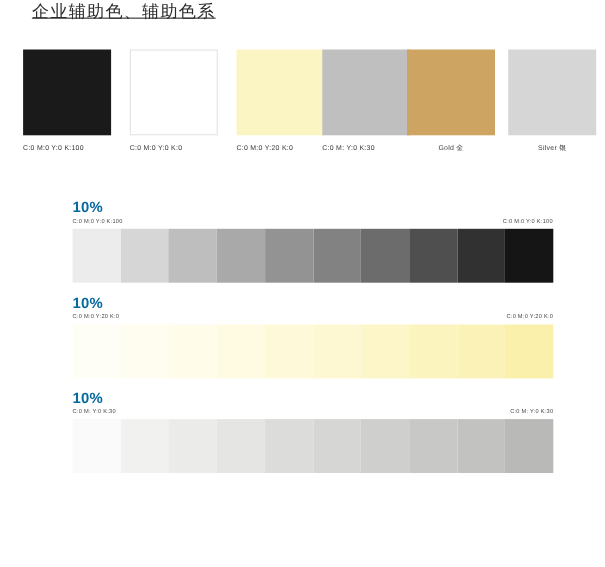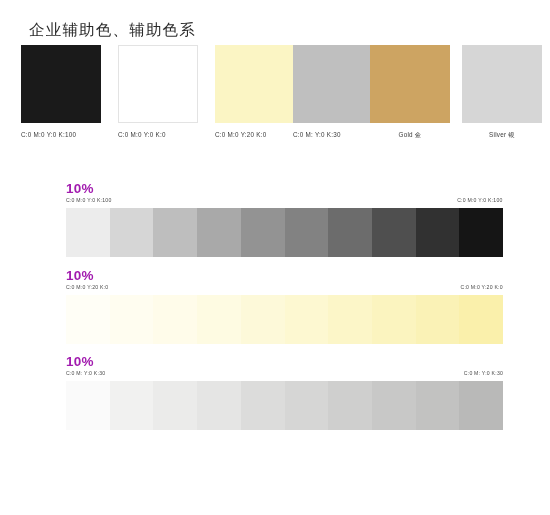--- a/index.html
+++ b/index.html
@@ -13,26 +13,27 @@
     position: relative;
     font-family: "Liberation Sans", "DejaVu Sans", sans-serif;
     color: #231f20;
     overflow: hidden;
   }
 
   
   #page-title {
     position: absolute;
     left: 29px;
-    top: 20px;
+    top: 0;
     font-size: 15.5px;
     letter-spacing: 1.2px;
     font-weight: 400;
     color: #2b2b2b;
     white-space: nowrap;
+    text-decoration: underline;
   }
 
   
   #swatch-row {
     position: absolute;
     left: 21px;
     top: 45px;
     width: 512px;
     height: 95px;
   }
@@ -63,21 +64,21 @@
   
   .ramp-block {
     position: absolute;
     left: 66px;
     width: 437px;
   }
   .ramp-heading {
     font-size: 13.5px;
     font-weight: 700;
     letter-spacing: 0.2px;
-    color: #a21caf;
+    color: #0369a1;
     line-height: 14px;
   }
   .ramp-sublabels {
     position: relative;
     height: 9px;
     margin-top: 2px;
   }
   .ramp-sub {
     position: absolute;
     top: 0;

